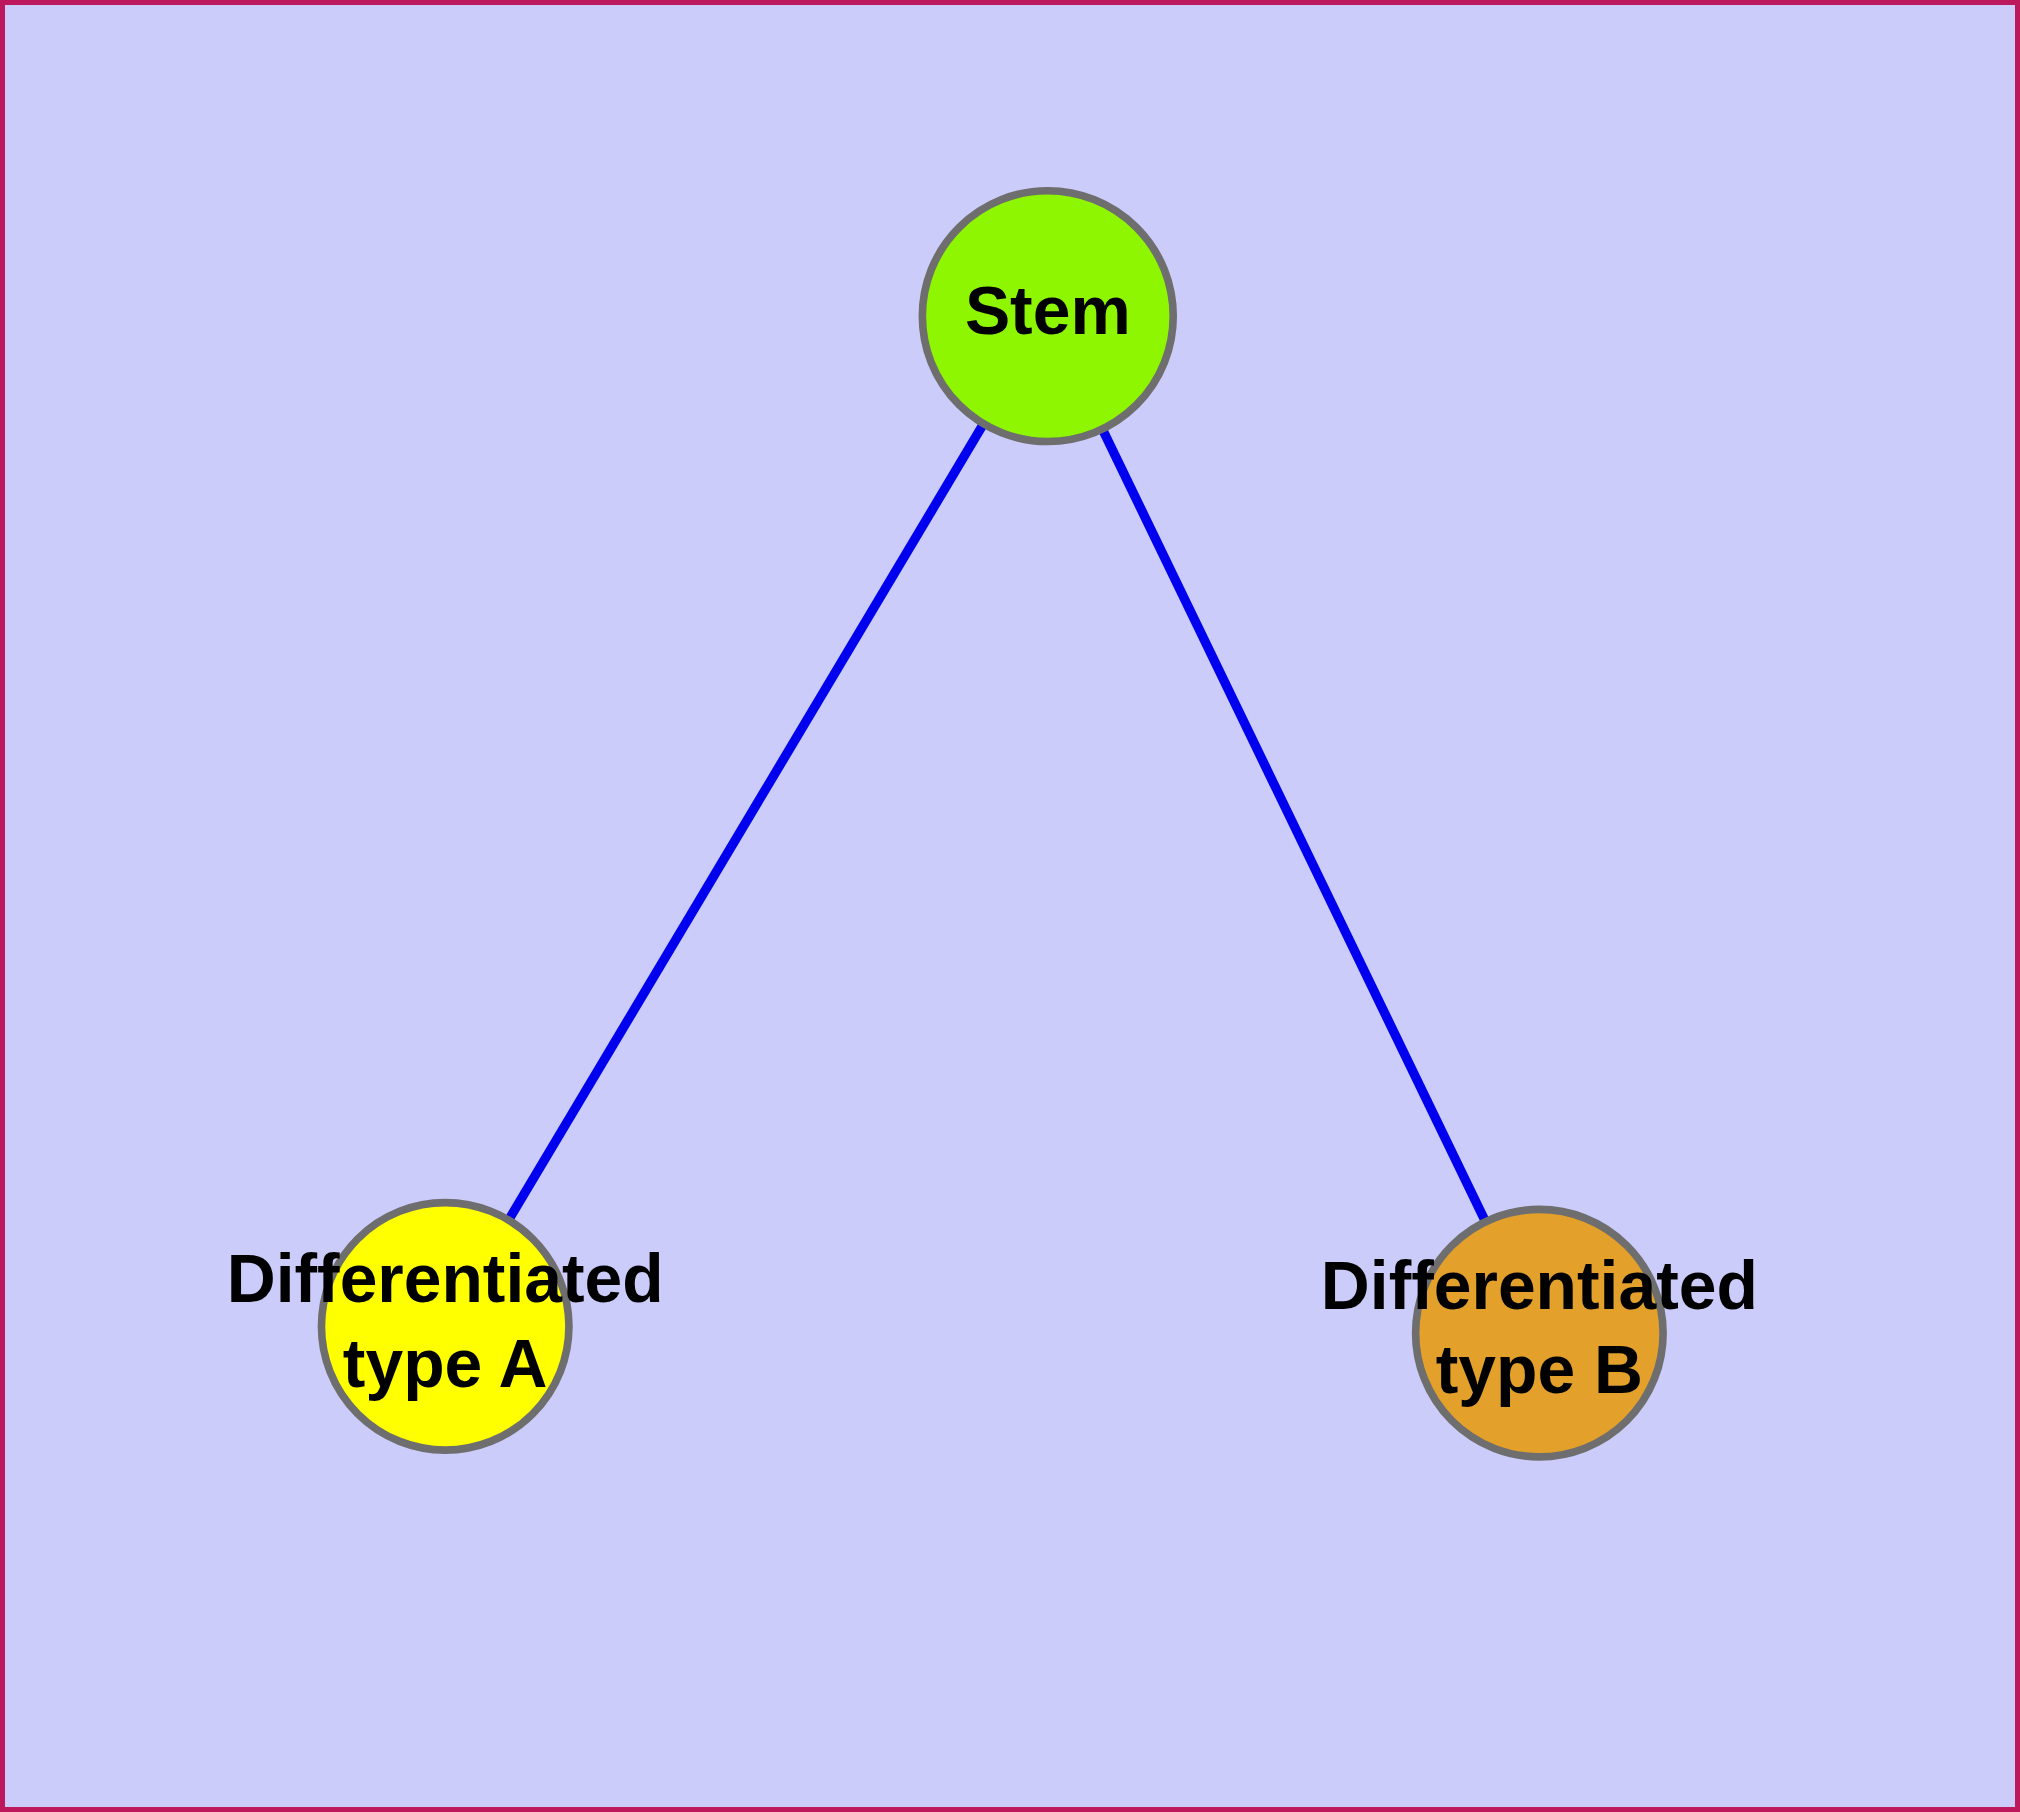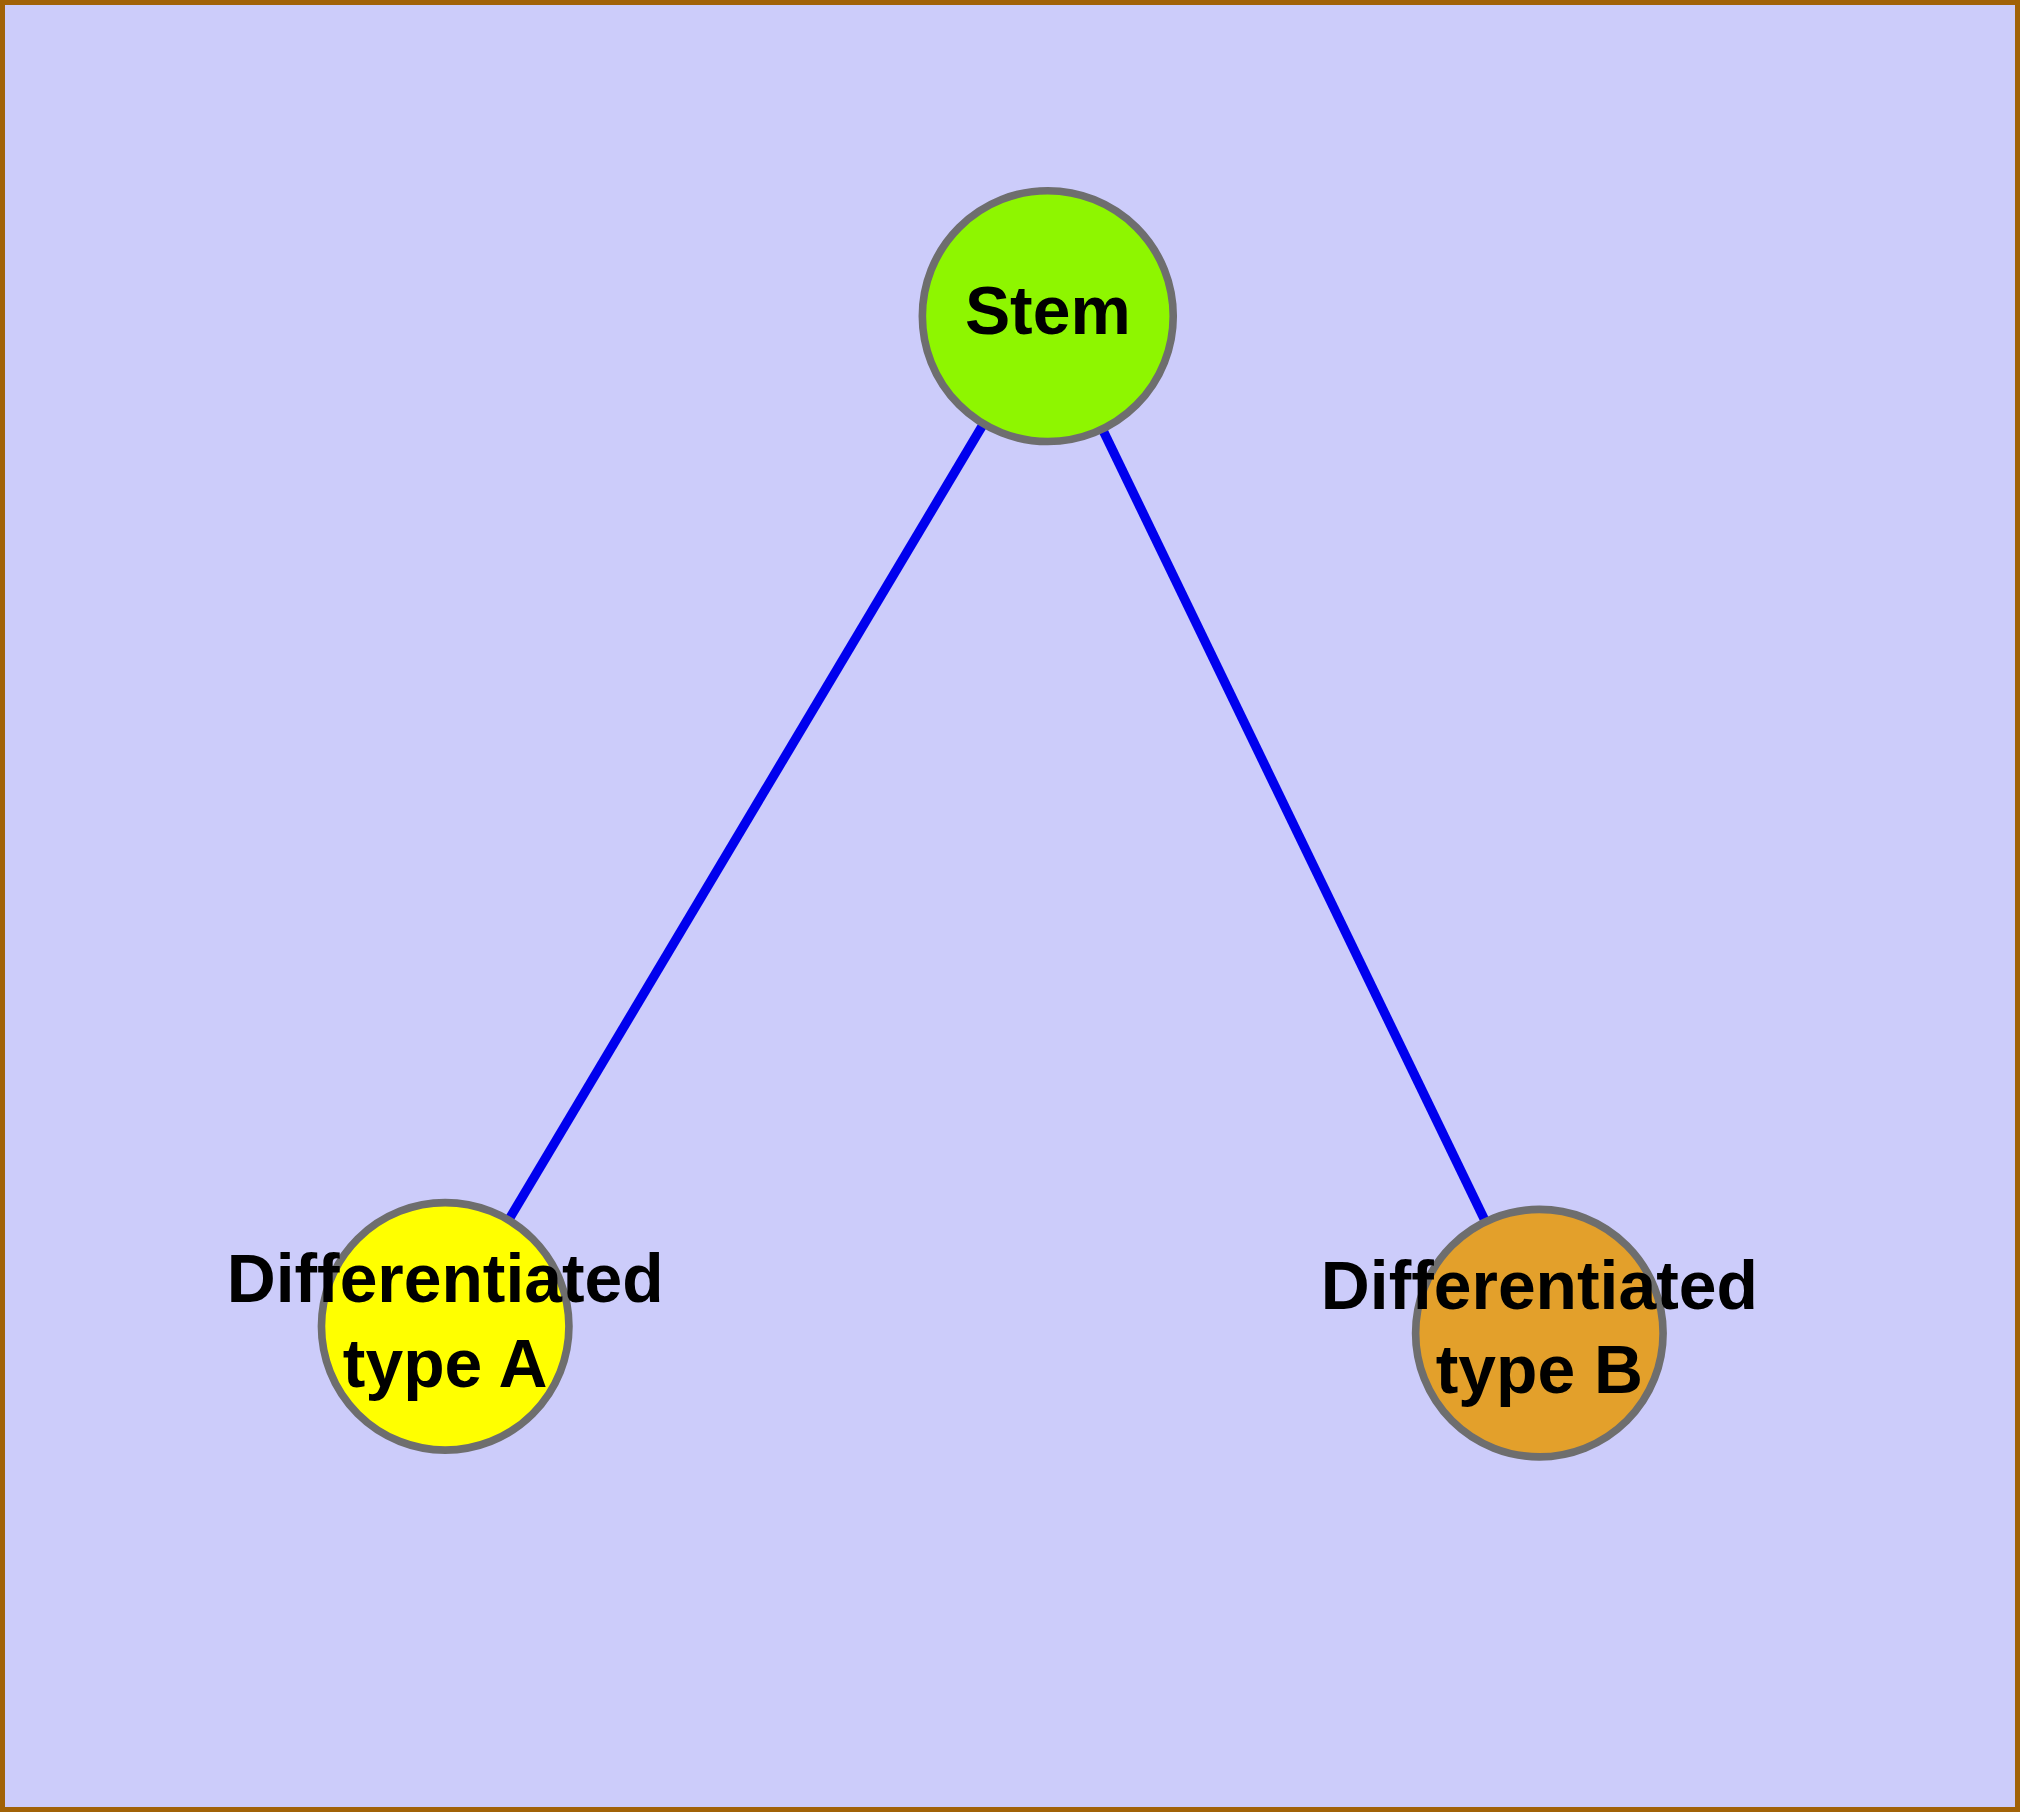--- a/index.html
+++ b/index.html
@@ -7,21 +7,21 @@
     padding: 0;
     background: #ffffff;
   }
   body {
     font-family: "Liberation Sans", sans-serif;
   }
   #canvas {
     position: relative;
     width: 2021px;
     height: 1812px;
-    background: #a16207;
+    background: #be185d;
     overflow: hidden;
   }
   .plot-area {
     position: absolute;
     left: 5.1px;
     top: 5.1px;
     width: 2010px;
     height: 1802px;
     background: #ccccfa;
   }

